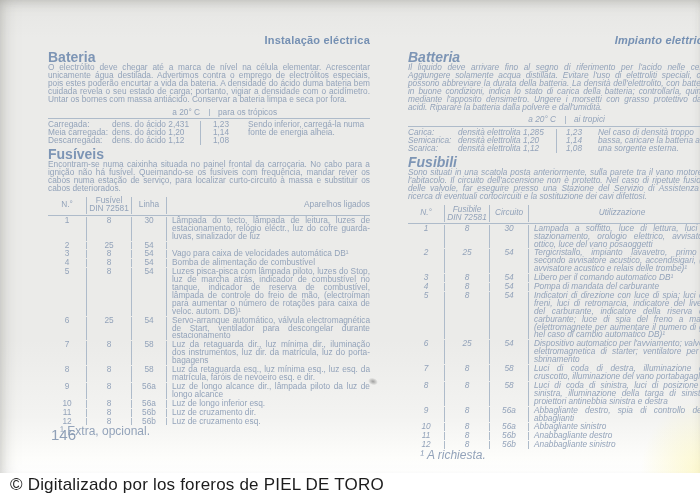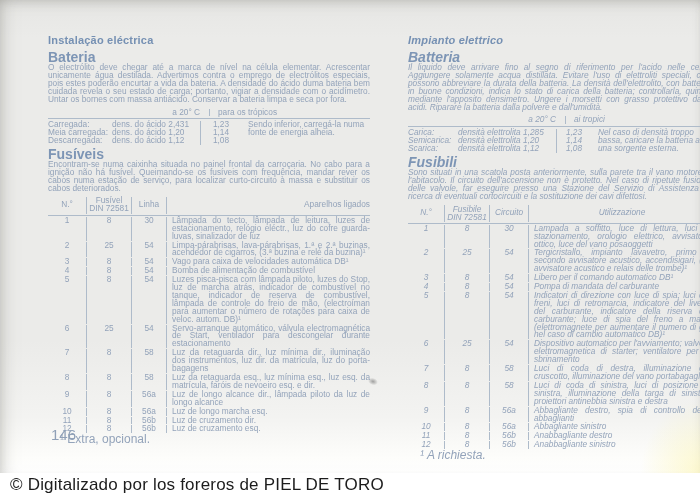--- a/index.html
+++ b/index.html
@@ -24,21 +24,21 @@
     position:absolute;left:368px;top:378px;width:10px;height:7px;border-radius:50%;
     background:radial-gradient(ellipse, rgba(95,95,95,.55), rgba(95,95,95,0) 72%);
     transform:rotate(18deg);
   }
   .col{
     position:absolute;top:34px;color:#93a3ba;
     font-size:8.3px;line-height:7.9px;
   }
   .col-left{left:48px;width:322px;}
   .col-right{left:408px;width:302px;font-style:italic;}
-  .title{font-size:11px;line-height:12px;font-weight:bold;color:#7590b3;margin:0 0 7px 0;letter-spacing:.2px;}
+  .title{font-size:11px;line-height:12px;font-weight:bold;color:#7590b3;margin:0 0 7px 0;letter-spacing:.2px;text-align:right;}
   .subhead{font-size:14px;line-height:9px;font-weight:bold;color:#7d95b5;margin:5px 0 2px 0;}
   .para{margin:0;text-align:justify;}
   
   .den{margin-top:5px;}
   .den-head{display:flex;border-bottom:1px solid #aebbca;padding-bottom:2px;}
   .den-head .dh-a{text-align:right;padding-right:9px;}
   .den-head .dh-b{border-left:1px solid #aebbca;padding-left:8px;flex:1;}
   .den-body{display:flex;padding-top:2px;}
   .den-rows{}
   .den-row{display:flex;}
@@ -132,21 +132,20 @@
             <div class="c1">1</div>
             <div class="c2">8</div>
             <div class="c3">30</div>
             <div class="c4">Lâmpada do tecto, lâmpada de leitura, luzes de estacionamento, relógio eléctr., luz do cofre guarda-luvas, sinalizador de luz</div>
           </div>
 
           <div class="frow">
             <div class="c1">2</div>
             <div class="c2">25</div>
             <div class="c3">54</div>
-            <div class="c4">Limpa-párabrisas, lava-párabrisas, 1.ª e 2.ª buzinas, acendedor de cigarros, (3.ª buzina e relé da buzina)¹</div>
           </div>
 
           <div class="frow">
             <div class="c1">3</div>
             <div class="c2">8</div>
             <div class="c3">54</div>
             <div class="c4">Vago para caixa de velocidades automática DB¹</div>
           </div>
 
           <div class="frow">
@@ -188,21 +187,21 @@
             <div class="c1">9</div>
             <div class="c2">8</div>
             <div class="c3">56a</div>
             <div class="c4">Luz de longo alcance dir., lâmpada piloto da luz de longo alcance</div>
           </div>
 
           <div class="frow">
             <div class="c1">10</div>
             <div class="c2">8</div>
             <div class="c3">56a</div>
-            <div class="c4">Luz de longo marcha esq.</div>
+            <div class="c4">Luz de longo inferior esq.</div>
           </div>
 
           <div class="frow">
             <div class="c1">11</div>
             <div class="c2">8</div>
             <div class="c3">56b</div>
             <div class="c4">Luz de cruzamento dir.</div>
           </div>
 
           <div class="frow">

